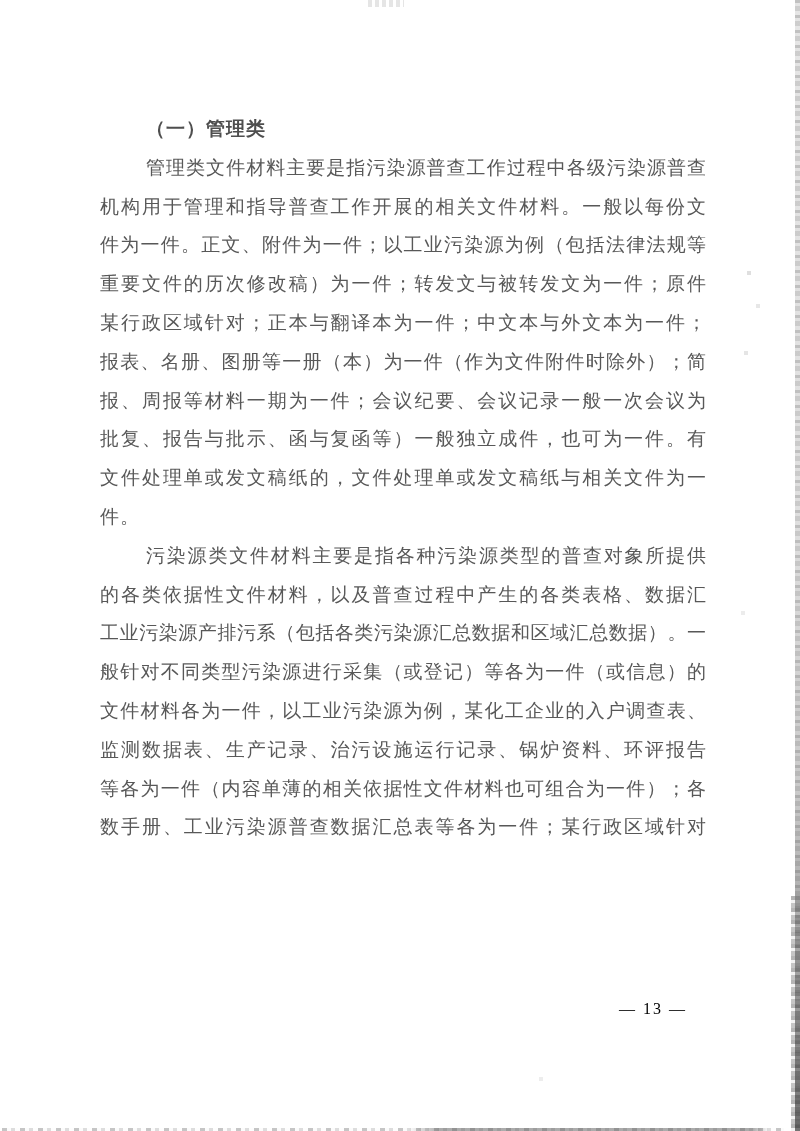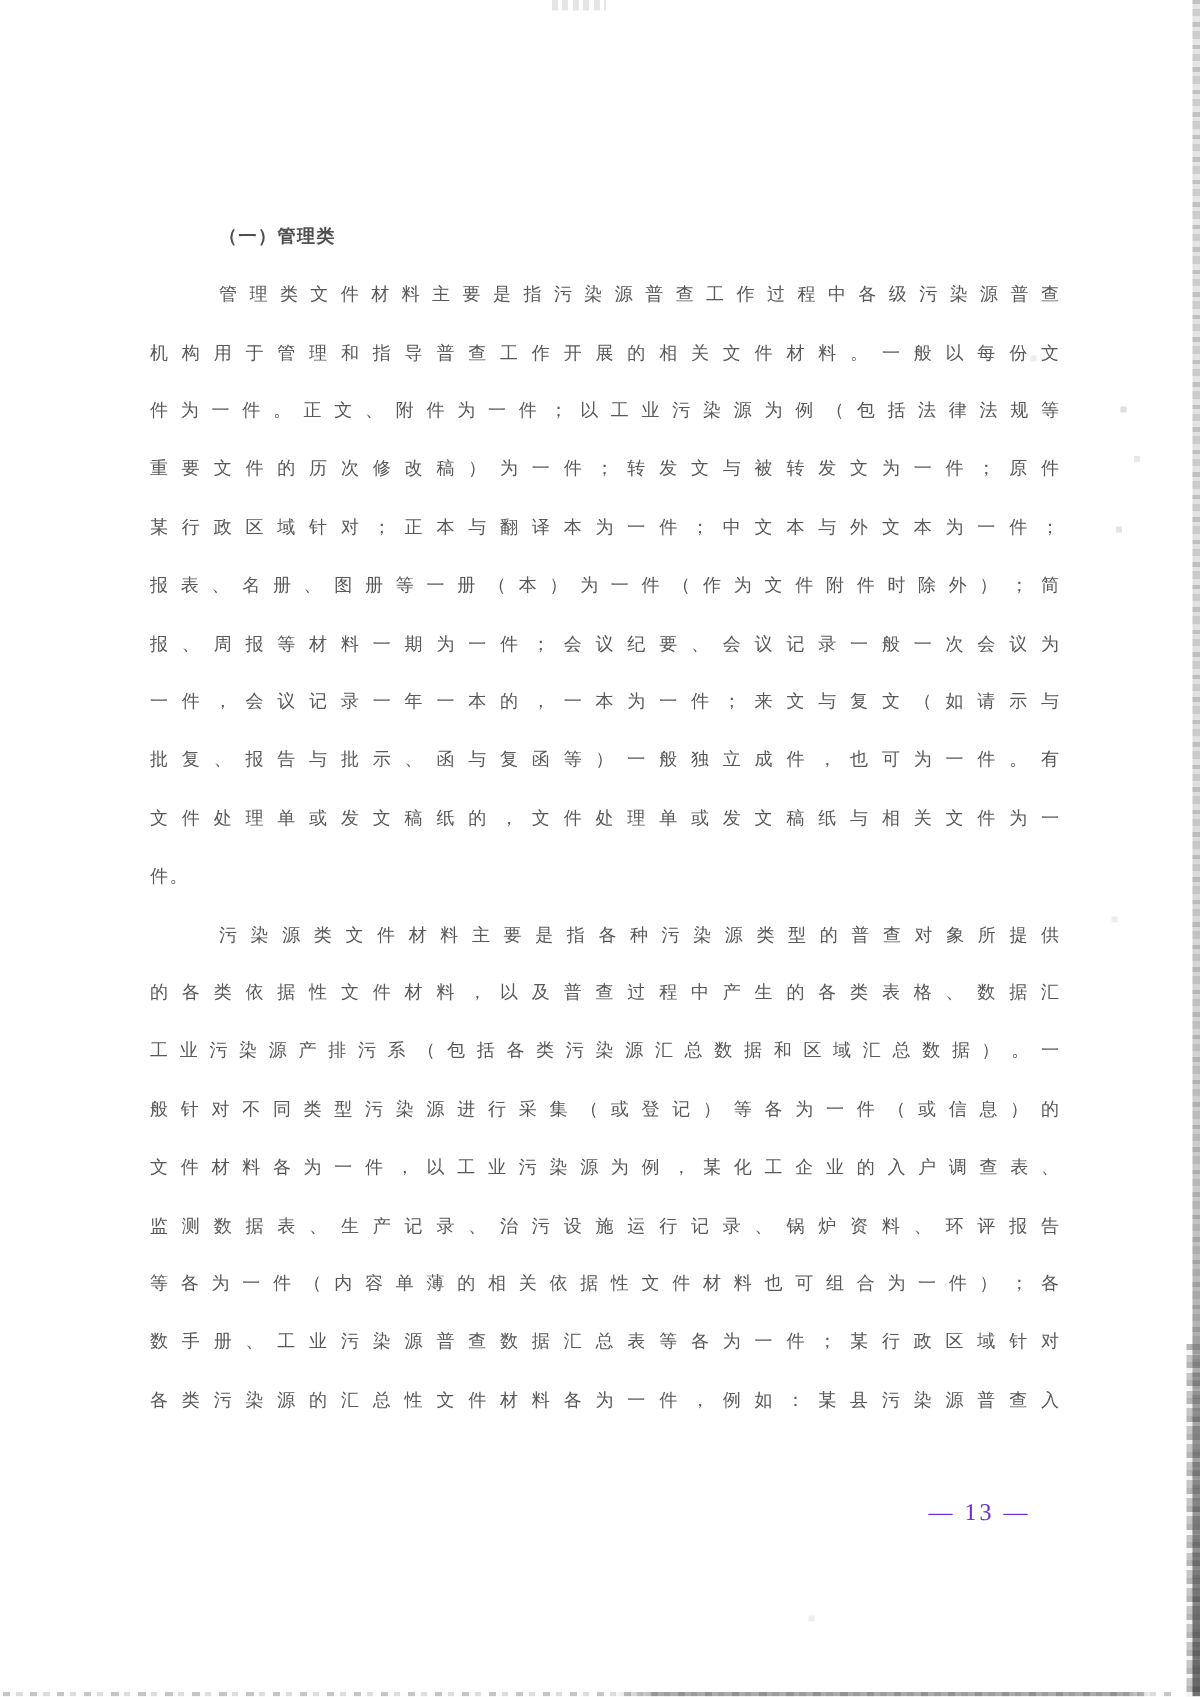--- a/index.html
+++ b/index.html
@@ -13,24 +13,23 @@
     height: 1131px;
     background: #ffffff;
     overflow: hidden;
     font-family: "Liberation Serif", serif;
   }
   .doc-body {
     position: absolute;
     left: 100px;
     top: 110px;
     width: 606px;
-    font-size: 12px;
+    font-size: 19px;
     line-height: 38.8px;
     color: #585858;
-    margin-top: 28px;
     -webkit-font-smoothing: antialiased;
   }
   .heading {
     font-weight: bold;
     color: #4e4e4e;
     text-indent: 46px;
     letter-spacing: 1px;
     white-space: nowrap;
   }
   .para .line {
@@ -47,21 +46,21 @@
     text-align-last: left;
     letter-spacing: 1px;
   }
   .page-number {
     position: absolute;
     left: 598px;
     top: 1000px;
     width: 110px;
     font-size: 16px;
     letter-spacing: 2px;
-    color: #6d28d9;
+    color: #000000;
     text-align: center;
     white-space: nowrap;
   }
   
   .artifact-right {
     position: absolute;
     top: 0;
     right: 0;
     width: 5px;
     height: 100%;
@@ -147,37 +146,35 @@
     <div class="heading">（一）管理类</div>
 
     <div class="para last-line-short">
       <div class="line">管理类文件材料主要是指污染源普查工作过程中各级污染源普查</div>
         <div class="line">机构用于管理和指导普查工作开展的相关文件材料。一般以每份文</div>
         <div class="line">件为一件。正文、附件为一件；以工业污染源为例（包括法律法规等</div>
         <div class="line">重要文件的历次修改稿）为一件；转发文与被转发文为一件；原件</div>
         <div class="line">某行政区域针对；正本与翻译本为一件；中文本与外文本为一件；</div>
         <div class="line">报表、名册、图册等一册（本）为一件（作为文件附件时除外）；简</div>
         <div class="line">报、周报等材料一期为一件；会议纪要、会议记录一般一次会议为</div>
-        <div class="line">一件，会议记录一年一本的，一本为一件；来文与复文（如请示与</div>
         <div class="line">批复、报告与批示、函与复函等）一般独立成件，也可为一件。有</div>
         <div class="line">文件处理单或发文稿纸的，文件处理单或发文稿纸与相关文件为一</div>
         <div class="line">件。</div>
     </div>
 
 
     <div class="para">
       <div class="line">污染源类文件材料主要是指各种污染源类型的普查对象所提供</div>
         <div class="line">的各类依据性文件材料，以及普查过程中产生的各类表格、数据汇</div>
         <div class="line">工业污染源产排污系（包括各类污染源汇总数据和区域汇总数据）。一</div>
         <div class="line">般针对不同类型污染源进行采集（或登记）等各为一件（或信息）的</div>
         <div class="line">文件材料各为一件，以工业污染源为例，某化工企业的入户调查表、</div>
         <div class="line">监测数据表、生产记录、治污设施运行记录、锅炉资料、环评报告</div>
         <div class="line">等各为一件（内容单薄的相关依据性文件材料也可组合为一件）；各</div>
         <div class="line">数手册、工业污染源普查数据汇总表等各为一件；某行政区域针对</div>
-        <div class="line">各类污染源的汇总性文件材料各为一件，例如：某县污染源普查入</div>
     </div>
 
   </div>
 
   <div class="page-number">— 13 —</div>
 
   <div class="artifact-right"></div>
   <div class="artifact-bottom"></div>
   <div class="artifact-top"></div>
   <div class="specks"></div>

